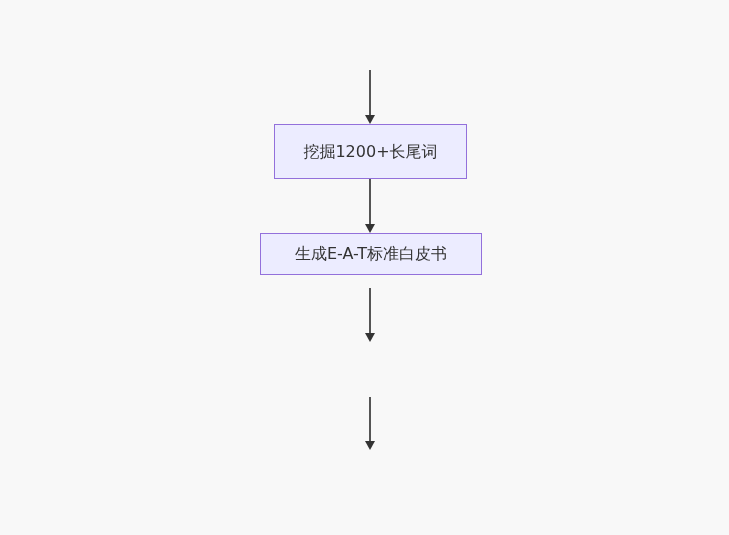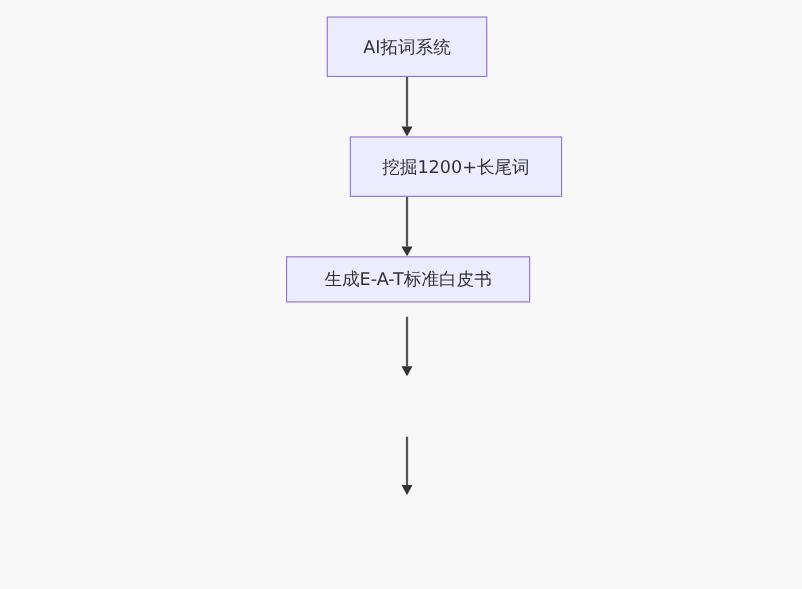--- a/index.html
+++ b/index.html
@@ -49,30 +49,27 @@
     border-left: 5px solid transparent;
     border-right: 5px solid transparent;
     border-top: 9px solid var(--edge-head, #333333);
   }
 </style>
 </head>
 <body>
 
 <div class="canvas">
 
-  <div class="node" style="left:297px; top:15px; width:146px; height:55px;">
-    <span class="node-label">AI拓词系统</span>
-  </div>
 
   <div class="edge" style="left:364px; top:70px; height:54px;">
     <div class="edge-line"></div>
     <div class="edge-arrowhead"></div>
   </div>
 
-  <div class="node" style="left:274px; top:124px; width:193px; height:55px;margin-left:44px;">
+  <div class="node" style="left:274px; top:124px; width:193px; height:55px;">
     <span class="node-label">挖掘1200+长尾词</span>
   </div>
 
   <div class="edge" style="left:364px; top:179px; height:54px;">
     <div class="edge-line"></div>
     <div class="edge-arrowhead"></div>
   </div>
 
   <div class="node" style="left:260px; top:233px; width:222px; height:42px;">
     <span class="node-label">生成E-A-T标准白皮书</span>

